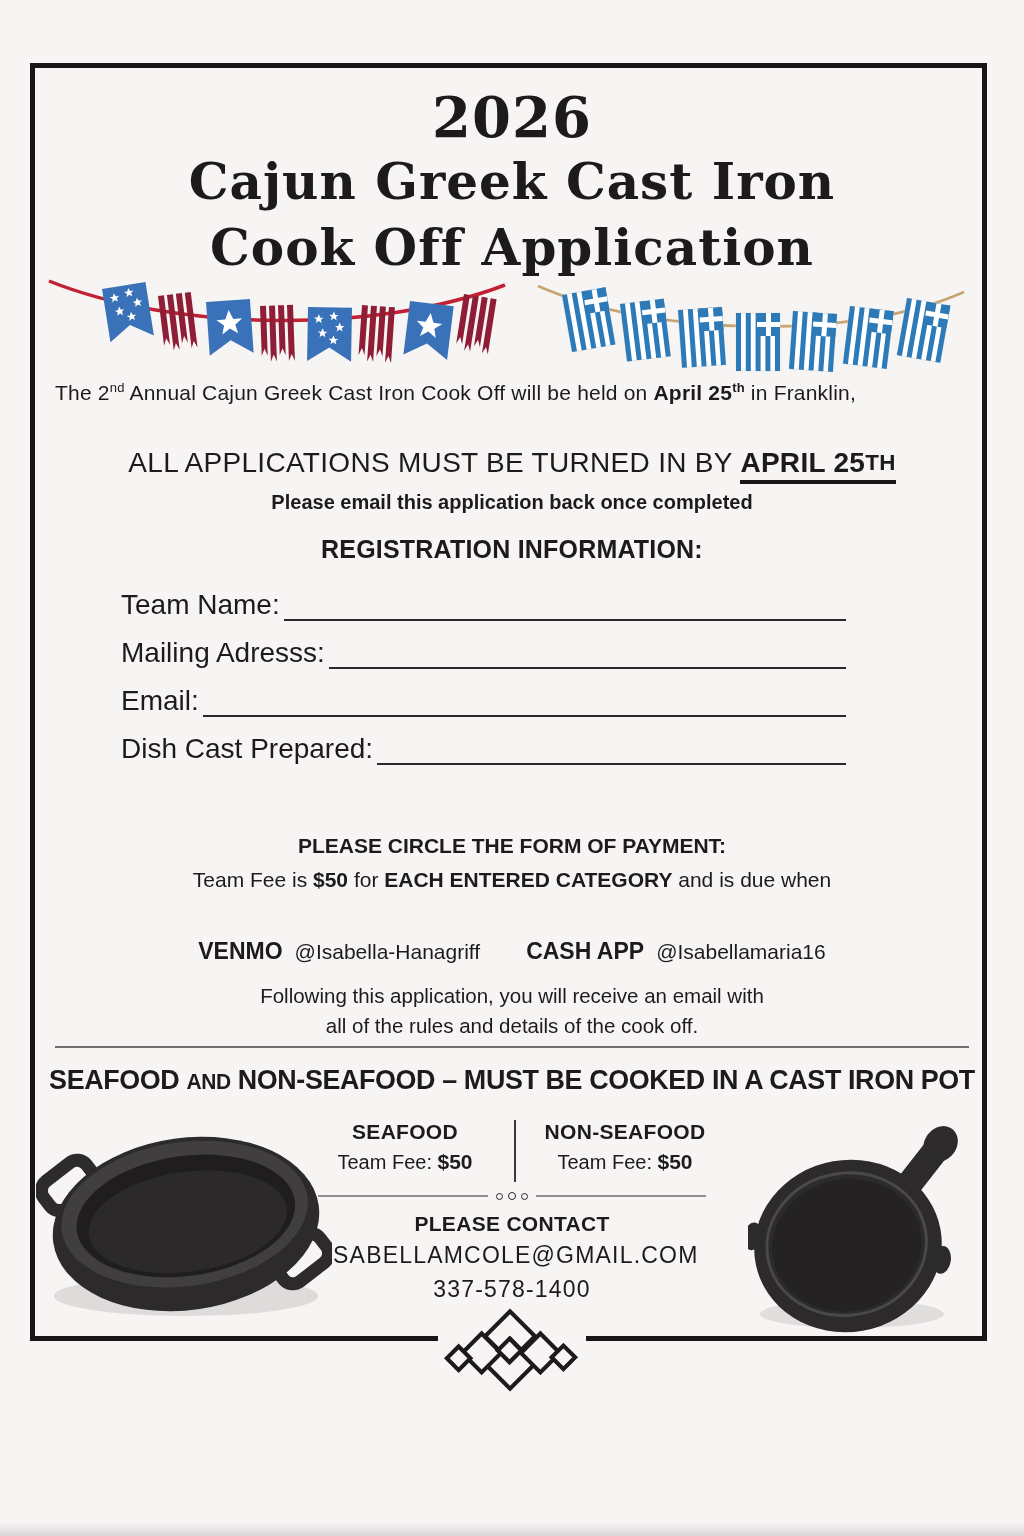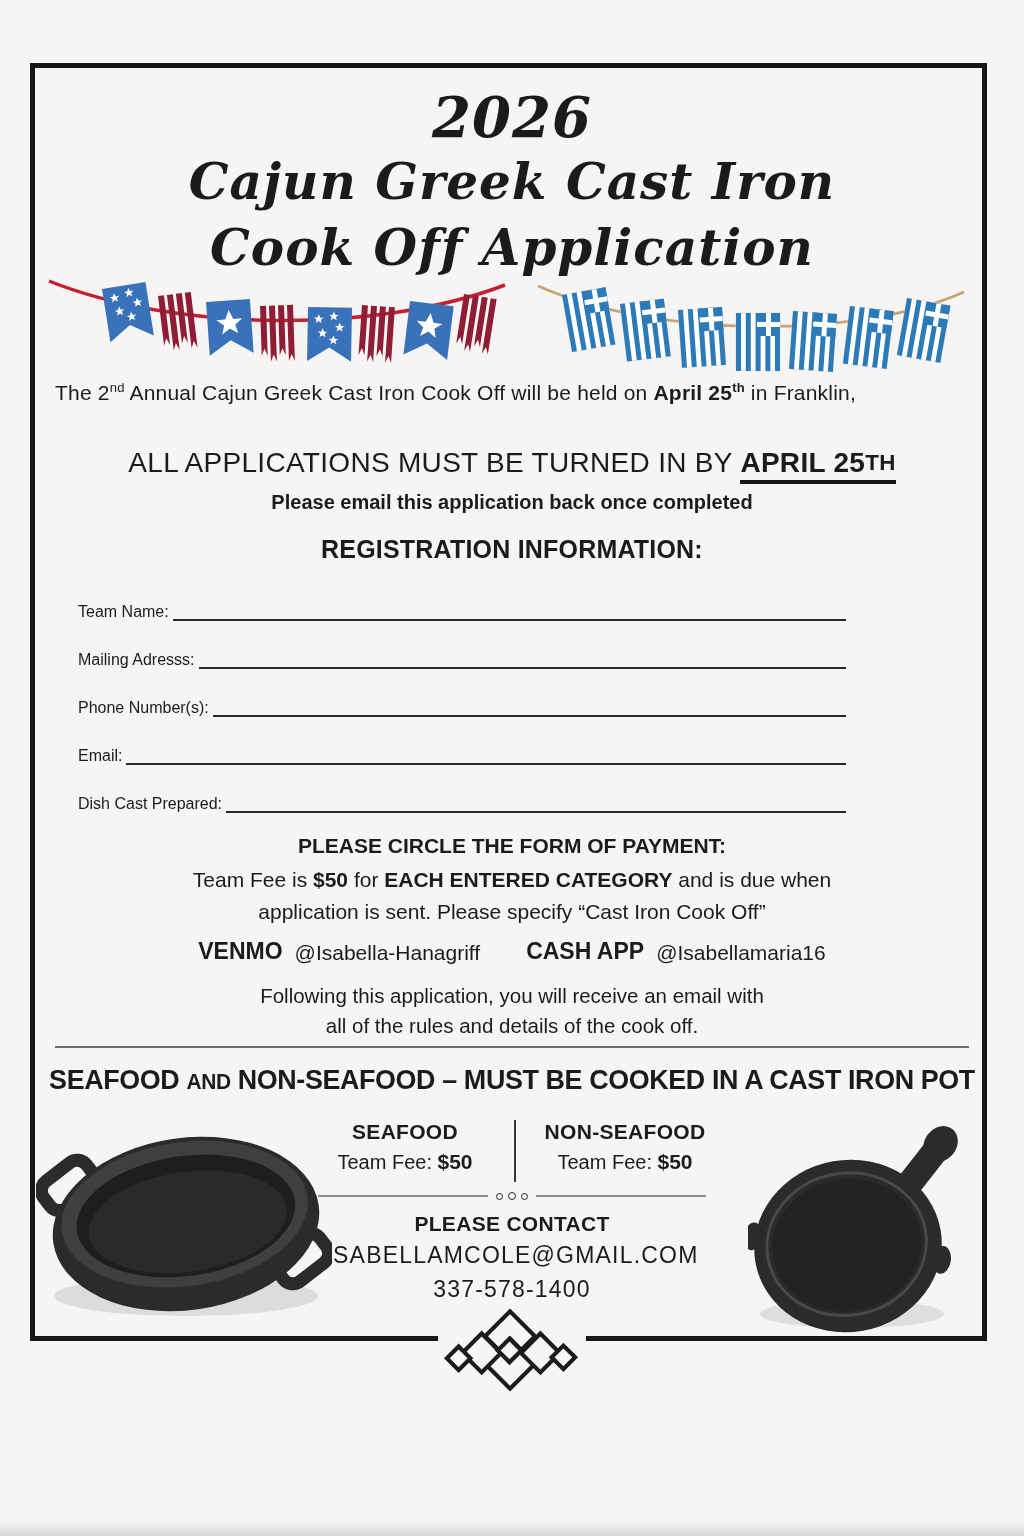--- a/index.html
+++ b/index.html
@@ -8,45 +8,45 @@
     background:#f7f5f4;overflow:hidden;
     font-family:"Liberation Sans",sans-serif;color:#1c1a1a;
   }
   .frame{
     position:absolute;left:30px;top:63px;width:957px;height:1278px;
     border:5px solid #171515;box-sizing:border-box;
   }
   .abs{position:absolute;left:0;right:0;}
   .center{text-align:center;}
   
-  .script{font-family:"DejaVu Serif",serif;font-style:italic;font-weight:700;letter-spacing:1px;}
+  .script{font-family:"DejaVu Serif",serif;font-weight:700;letter-spacing:1px;}
   .title-year{top:84px;font-size:56px;}
   .title-1{top:152px;font-size:50px;}
   .title-2{top:218px;font-size:50px;}
   
   .intro{top:380px;left:55px;right:48px;font-size:21px;letter-spacing:.2px;text-align:left;}
   sup{font-size:.62em;}
   
   .deadline{top:447px;font-size:28px;letter-spacing:.3px;}
   .deadline .date{font-weight:800;}
   .deadline .date-wrap{border-bottom:4px solid #171515;padding-bottom:2px;}
   .deadline .date-suffix{font-weight:800;font-size:.8em;vertical-align:2px;}
   .deadline-sub{top:491px;font-size:20px;font-weight:700;}
   .reg-head{top:535px;font-size:25px;font-weight:800;letter-spacing:.2px;}
   
   .form{position:absolute;top:588px;left:78px;right:178px;}
   .frow{display:flex;align-items:flex-end;height:33px;margin-bottom:15px;}
-  .frow .lbl{font-size:16px;white-space:nowrap;padding-right:4px;}
+  .frow .lbl{font-size:28px;white-space:nowrap;padding-right:4px;margin-left:43px;}
   .frow .line{flex:1;border-bottom:2px solid #2a2828;height:26px;}
   
   .pay-head{top:834px;font-size:21px;font-weight:800;}
   .fee1{top:868px;font-size:21px;}
   .fee2{top:900px;font-size:21px;}
   .venmo{top:938px;font-size:21px;display:flex;justify-content:center;gap:46px;}
-  .venmo .grp{display:flex;align-items:flex-end;gap:12px;}
+  .venmo .grp{display:flex;align-items:center;gap:12px;}
   .venmo .bl{font-weight:800;font-size:23px;}
   .follow1{top:984px;font-size:20.5px;}
   .follow2{top:1014px;font-size:20.5px;}
   .hr{position:absolute;top:1046px;left:55px;right:55px;height:2px;background:#6f6d6e;}
   
   .cat-head{top:1064px;font-size:28px;font-weight:800;letter-spacing:-.4px;transform:scaleX(.96);}
   .cat-head .and{font-size:.78em;font-weight:700;}
   .fee-cols{position:absolute;top:1120px;left:302px;width:426px;display:flex;align-items:stretch;}
   .fee-col{flex:1;text-align:center;}
   .fee-col .t{font-size:21px;font-weight:800;letter-spacing:.3px;}
@@ -184,38 +184,33 @@
   <div class="form">
     <div class="frow">
       <span class="lbl">Team Name:</span>
       <span class="line"></span>
     </div>
     <div class="frow">
       <span class="lbl">Mailing Adresss:</span>
       <span class="line"></span>
     </div>
     <div class="frow">
-      <span class="lbl">Phone Number(s):</span>
-      <span class="line"></span>
-    </div>
-    <div class="frow">
       <span class="lbl">Email:</span>
       <span class="line"></span>
     </div>
     <div class="frow">
       <span class="lbl">Dish Cast Prepared:</span>
       <span class="line"></span>
     </div>
   </div>
 
   <div class="abs center pay-head">PLEASE CIRCLE THE FORM OF PAYMENT:</div>
   <div class="abs center fee1">
     <span>Team Fee is </span><b>$50</b><span> for </span><b>EACH ENTERED CATEGORY</b><span> and is due when</span>
   </div>
-  <div class="abs center fee2">application is sent. Please specify “Cast Iron Cook Off”</div>
 
   <div class="abs venmo">
     <span class="grp">
       <span class="bl">VENMO</span>
       <span>@Isabella-Hanagriff</span>
     </span>
     <span class="grp">
       <span class="bl">CASH APP</span>
       <span>@Isabellamaria16</span>
     </span>

